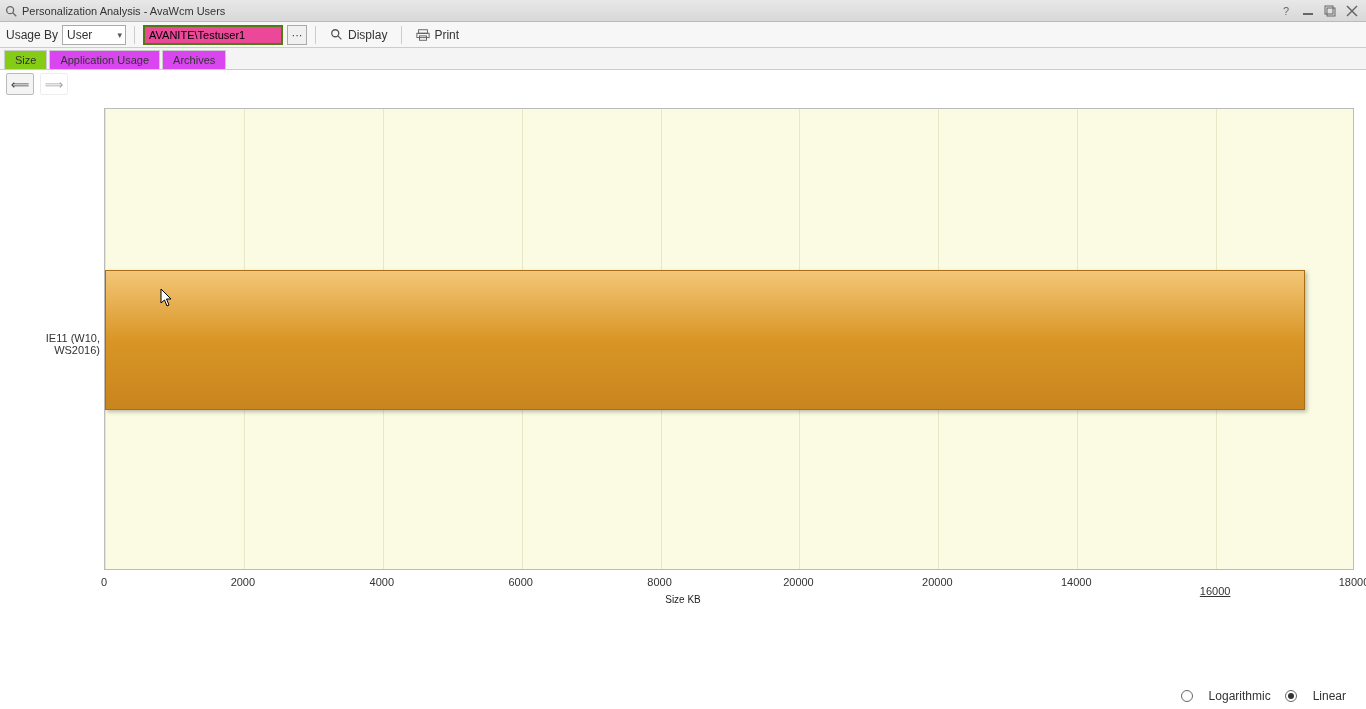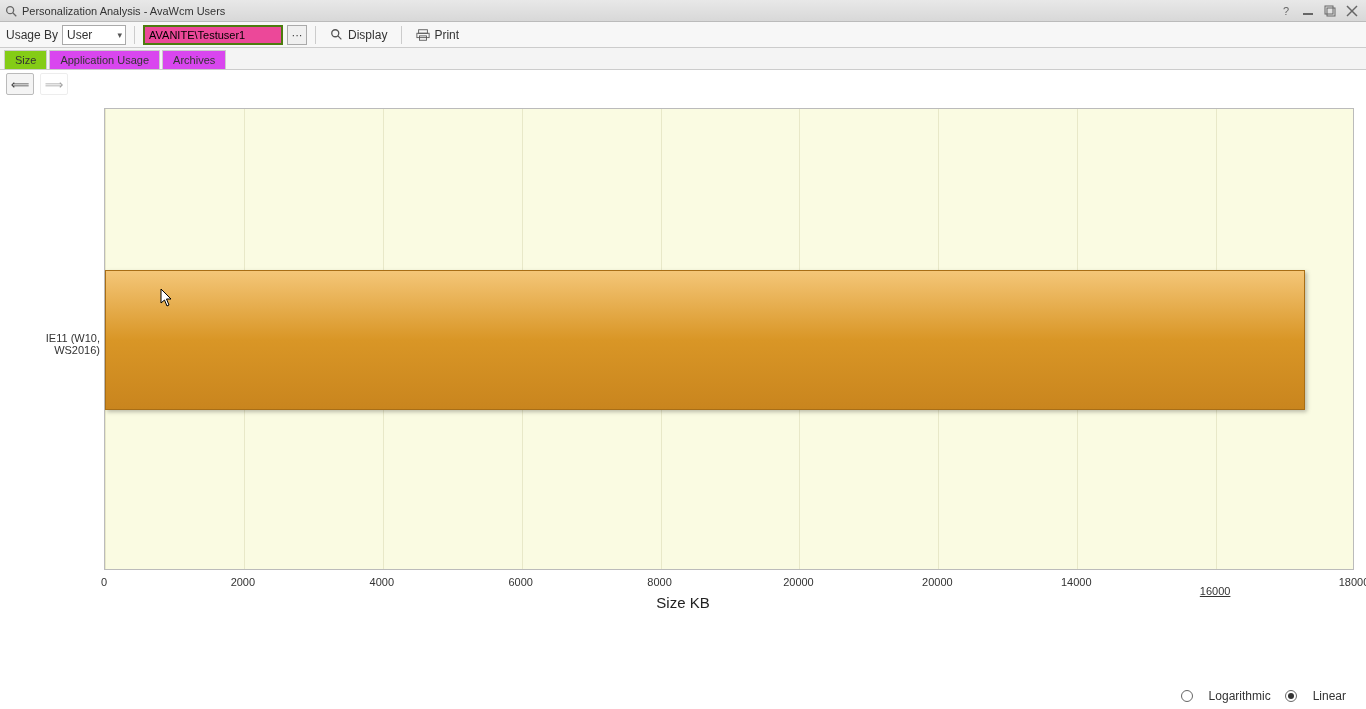--- a/index.html
+++ b/index.html
@@ -32,21 +32,21 @@
 .chart-zone { position:relative; width:100%; }
 .chart-title { text-align:center; font-size:20px; font-weight:700; color:#222; margin-top:4px; }
 .chart-sub { text-align:center; font-size:13px; color:#222; margin-top:4px; }
 
 .plot-wrap { position:relative; margin-top:10px;padding-left:8px; }
 .ylabel { position:absolute; left:8px; font-size:11px; color:#333; text-align:right; width:92px; }
 .plotbox { position:absolute; left:104px; top:0; border:1px solid #bbb; background:#fafbe2; overflow:hidden; }
 .grid { position:absolute; top:0; bottom:0; width:0; border-left:1px solid #e8e8c8; }
 .bar { position:absolute; background:linear-gradient(#f4c678,#d99626,#c9851e); border:1px solid #a86e16; box-shadow:2px 2px 4px rgba(0,0,0,.25); }
 .xtick { position:absolute; font-size:11px; color:#333; transform:translateX(-50%); }
-.xlabel { position:absolute; font-size:15px; color:#222; left:50%; transform:translateX(-50%); }
+.xlabel { position:absolute; font-size:10px; color:#222; left:50%; transform:translateX(-50%); }
 
 .footer { position:absolute; bottom:6px; right:20px; display:flex; align-items:center; gap:14px; font-size:12px; }
 .footer .radio { display:flex; align-items:center; gap:16px; cursor:pointer; }
 .footer .rcirc { width:12px; height:12px; border:1px solid #666; border-radius:50%; display:flex; align-items:center; justify-content:center; }
 .footer .rcirc .dot { width:6px; height:6px; background:#333; border-radius:50%; }
 
 .cursor-fake { position:absolute; left:160px; top:288px; pointer-events:none; }
 </style>
 </head>
 <body>

